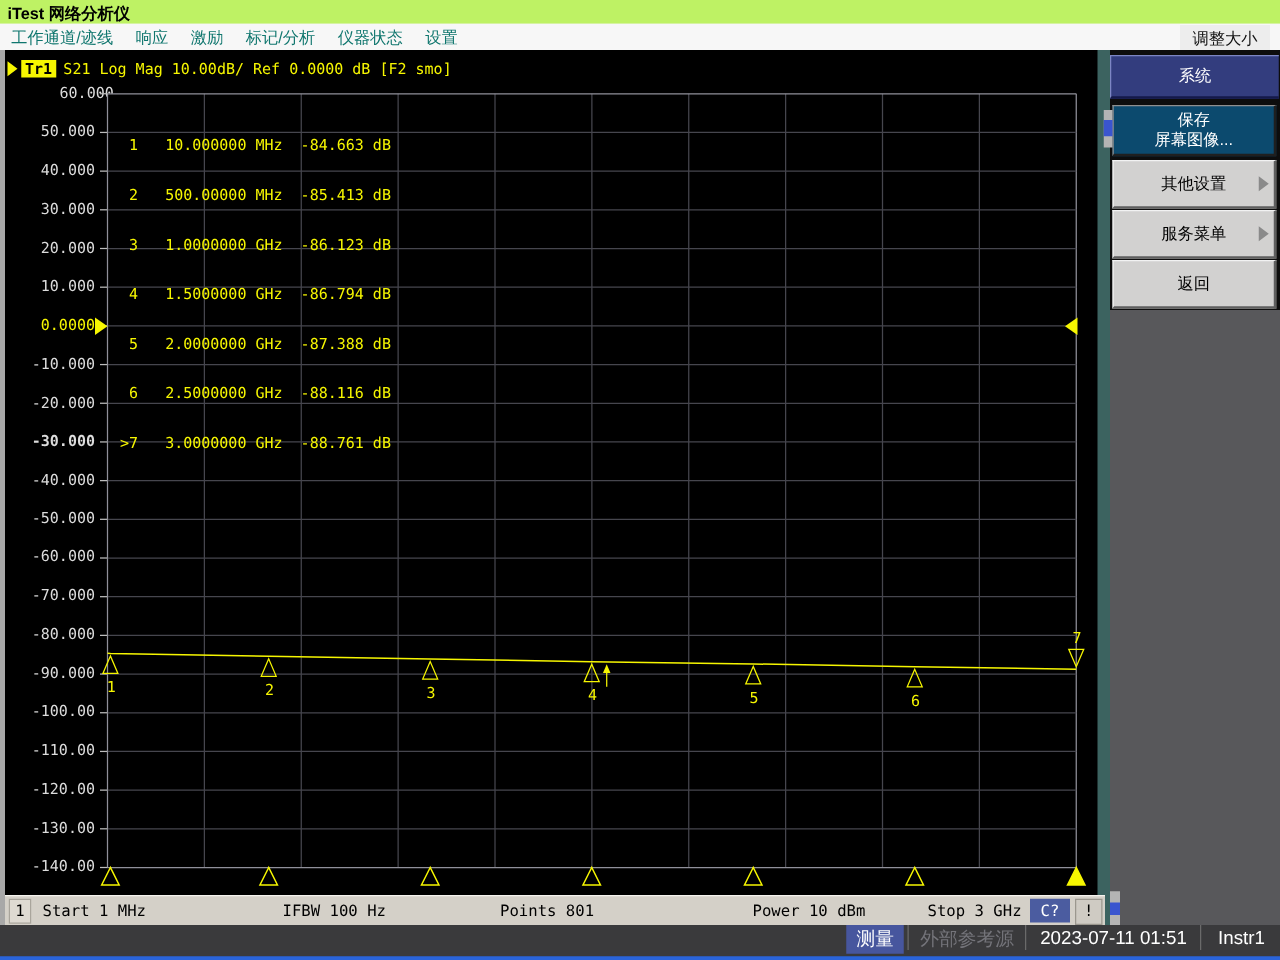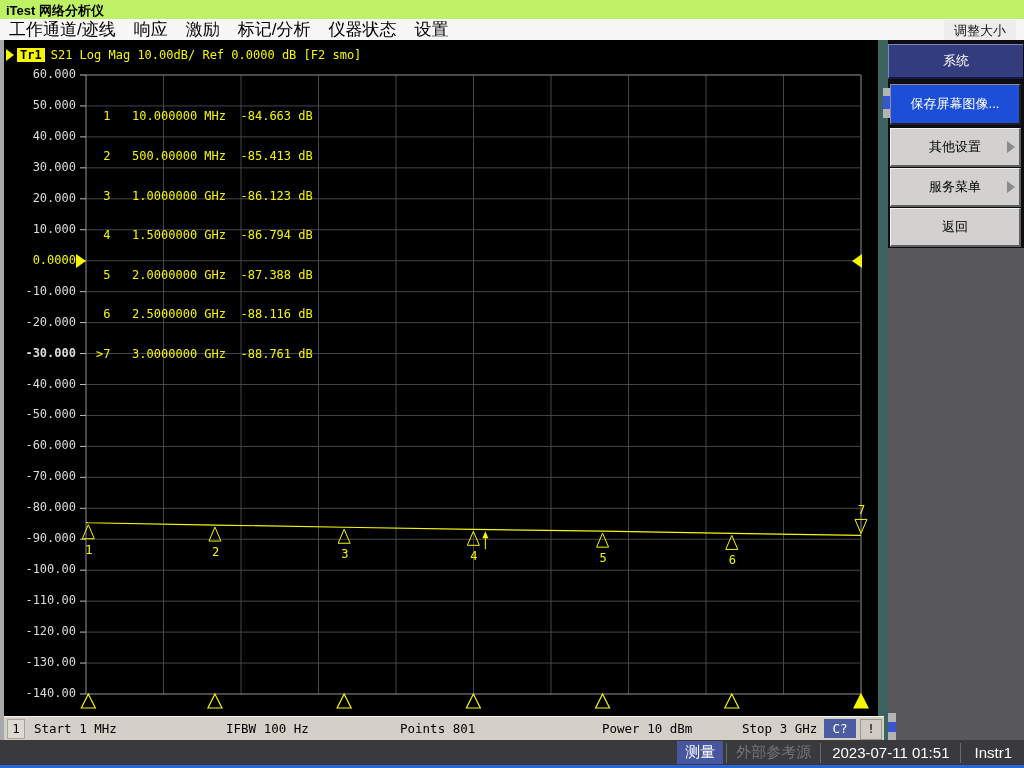--- a/index.html
+++ b/index.html
@@ -5,21 +5,21 @@
   html,body{margin:0;padding:0;background:#1c1c1c;}
   #screen{position:relative;width:1024px;height:768px;overflow:hidden;
     font-family:"Liberation Sans",sans-serif;background:#f2f2f2;}
   .mono{font-family:"DejaVu Sans Mono",monospace;}
 
   
   #titlebar{position:absolute;left:0;top:0;width:1024px;height:19px;background:#bef264;}
   #app-title{position:absolute;left:6px;top:2px;font-size:13px;font-weight:bold;color:#000;}
   #menubar{position:absolute;left:0;top:19px;width:1024px;height:21px;background:#f7f7f7;
     border-bottom:1px solid #d8d8d8;display:flex;align-items:center;}
-  .menu-item{font-size:17px;color:#000000;padding:2px 9px;cursor:default;}
+  .menu-item{font-size:13px;color:#0f766e;padding:2px 9px;cursor:default;}
   #resize-btn{position:absolute;right:8px;top:1px;font-size:13px;color:#111;
     background:#ededed;padding:2px 10px;}
 
   
   #vna{position:absolute;left:0;top:40px;width:888px;height:700px;background:#000;}
   #vna-left-edge{position:absolute;left:0;top:0;width:4px;height:700px;background:#a8a8a8;}
   #vna-right-edge{position:absolute;right:0;top:0;width:10px;height:700px;background:#3c6360;}
 
   #trace-bar{position:absolute;left:6px;top:7px;height:16px;display:flex;align-items:center;
     font-size:12px;color:#f6f600;}
@@ -64,39 +64,39 @@
   #sidebar{position:absolute;left:888px;top:40px;width:136px;height:700px;background:#58585b;}
   #sidebar-top{position:absolute;left:0;top:0;width:136px;height:208px;background:#0d0d0d;}
   #sys-header{position:absolute;left:0;top:4px;width:134px;height:32px;background:#333d7e;
     border-top:1px solid #7d86c4;border-left:1px solid #7d86c4;
     border-bottom:2px solid #14194a;color:#fff;font-size:13px;
     display:flex;align-items:center;justify-content:center;}
   .side-btn{position:absolute;left:2px;width:128px;background:#d2d1d0;color:#000;font-size:13px;
     border-top:1px solid #f2f2f2;border-left:1px solid #f2f2f2;
     border-right:2px solid #5f5f5f;border-bottom:2px solid #5f5f5f;
     display:flex;align-items:center;justify-content:center;text-align:center;cursor:default;}
-  #btn-save{top:44px;height:38px;background:#1d4ed8;color:#fff;
+  #btn-save{top:44px;height:38px;background:#0c4a6e;color:#fff;
     border-top:1px solid #8f8f8f;border-left:1px solid #8f8f8f;
     border-right:2px solid #1f1f1f;border-bottom:2px solid #1f1f1f;
-    flex-direction:row;line-height:16px;}
+    flex-direction:column;line-height:16px;}
   #btn-other{top:88px;height:36px;}
   #btn-service{top:128px;height:36px;}
   #btn-back{top:168px;height:36px;}
   .btn-arrow{position:absolute;right:4px;top:50%;margin-top:-6px;width:0;height:0;
     border-left:8px solid #8a8a8a;border-top:6px solid transparent;border-bottom:6px solid transparent;}
 
   
   #mini-scroll-top{position:absolute;left:883px;top:88px;width:7px;height:30px;background:#b4b4b4;}
   #mini-scroll-top .thumb{position:absolute;left:0;top:8px;width:7px;height:13px;background:#3a55cf;}
   #mini-scroll-bottom{position:absolute;left:888px;top:713px;width:8px;height:28px;background:#b4b4b4;}
   #mini-scroll-bottom .thumb{position:absolute;left:0;top:9px;width:8px;height:10px;background:#3a55cf;}
 
   
   #taskbar{position:absolute;left:0;top:740px;width:1024px;height:28px;background:#3a3a3c;
-    border-bottom:3px solid #2a64da;box-sizing:border-box;display:flex;align-items:center;
+    border-bottom:3px solid #2a64da;box-sizing:border-box;display:flex;align-items:flex-start;
     justify-content:flex-end;color:#fff;font-size:15px;}
   .tb-div{width:1px;height:20px;background:#6a6a6a;margin:0 1px;}
   #tb-measure{background:#47569e;color:#fff;padding:2px 8px;margin-right:2px;}
   #tb-extref{color:#74747a;padding:2px 8px;}
   #tb-datetime{padding:2px 10px;}
   #tb-instr{padding:2px 12px;margin-right:0;}
 </style>
 </head>
 <body>
 
@@ -120,21 +120,21 @@
     <div id="vna-left-edge"></div>
     <div id="vna-right-edge"></div>
 
     <div id="trace-bar">
       <span id="trace-arrow"></span>
       <span id="trace-name" class="mono">Tr1</span>
       <span class="mono">S21 Log Mag 10.00dB/ Ref  0.0000 dB [F2 smo]</span>
     </div>
 
     <div id="ylabels">
-        <div class="ylabel" style="top: 27px; left: 0px;">60.000</div>
+        <div class="ylabel" style="top: 27px; left: 0px; padding-left: 15px;">60.000</div>
         <div class="ylabel" style="top: 57.95px; left: 0px;">50.000</div>
         <div class="ylabel" style="top: 88.9px; left: 0px;">40.000</div>
         <div class="ylabel" style="top: 119.85px; left: 0px;">30.000</div>
         <div class="ylabel" style="top: 150.8px; left: 0px;">20.000</div>
         <div class="ylabel" style="top: 181.75px; left: 0px;">10.000</div>
         <div class="ylabel ref" style="top: 212.7px; left: 0px;">0.0000</div>
         <div class="ylabel" style="top: 243.65px; left: 0px;">-10.000</div>
         <div class="ylabel" style="top: 274.6px; left: 0px;">-20.000</div>
         <div class="ylabel" style="top: 305.55px; left: 0px; font-weight: bold;">-30.000</div>
         <div class="ylabel" style="top: 336.5px; left: 0px;">-40.000</div>

